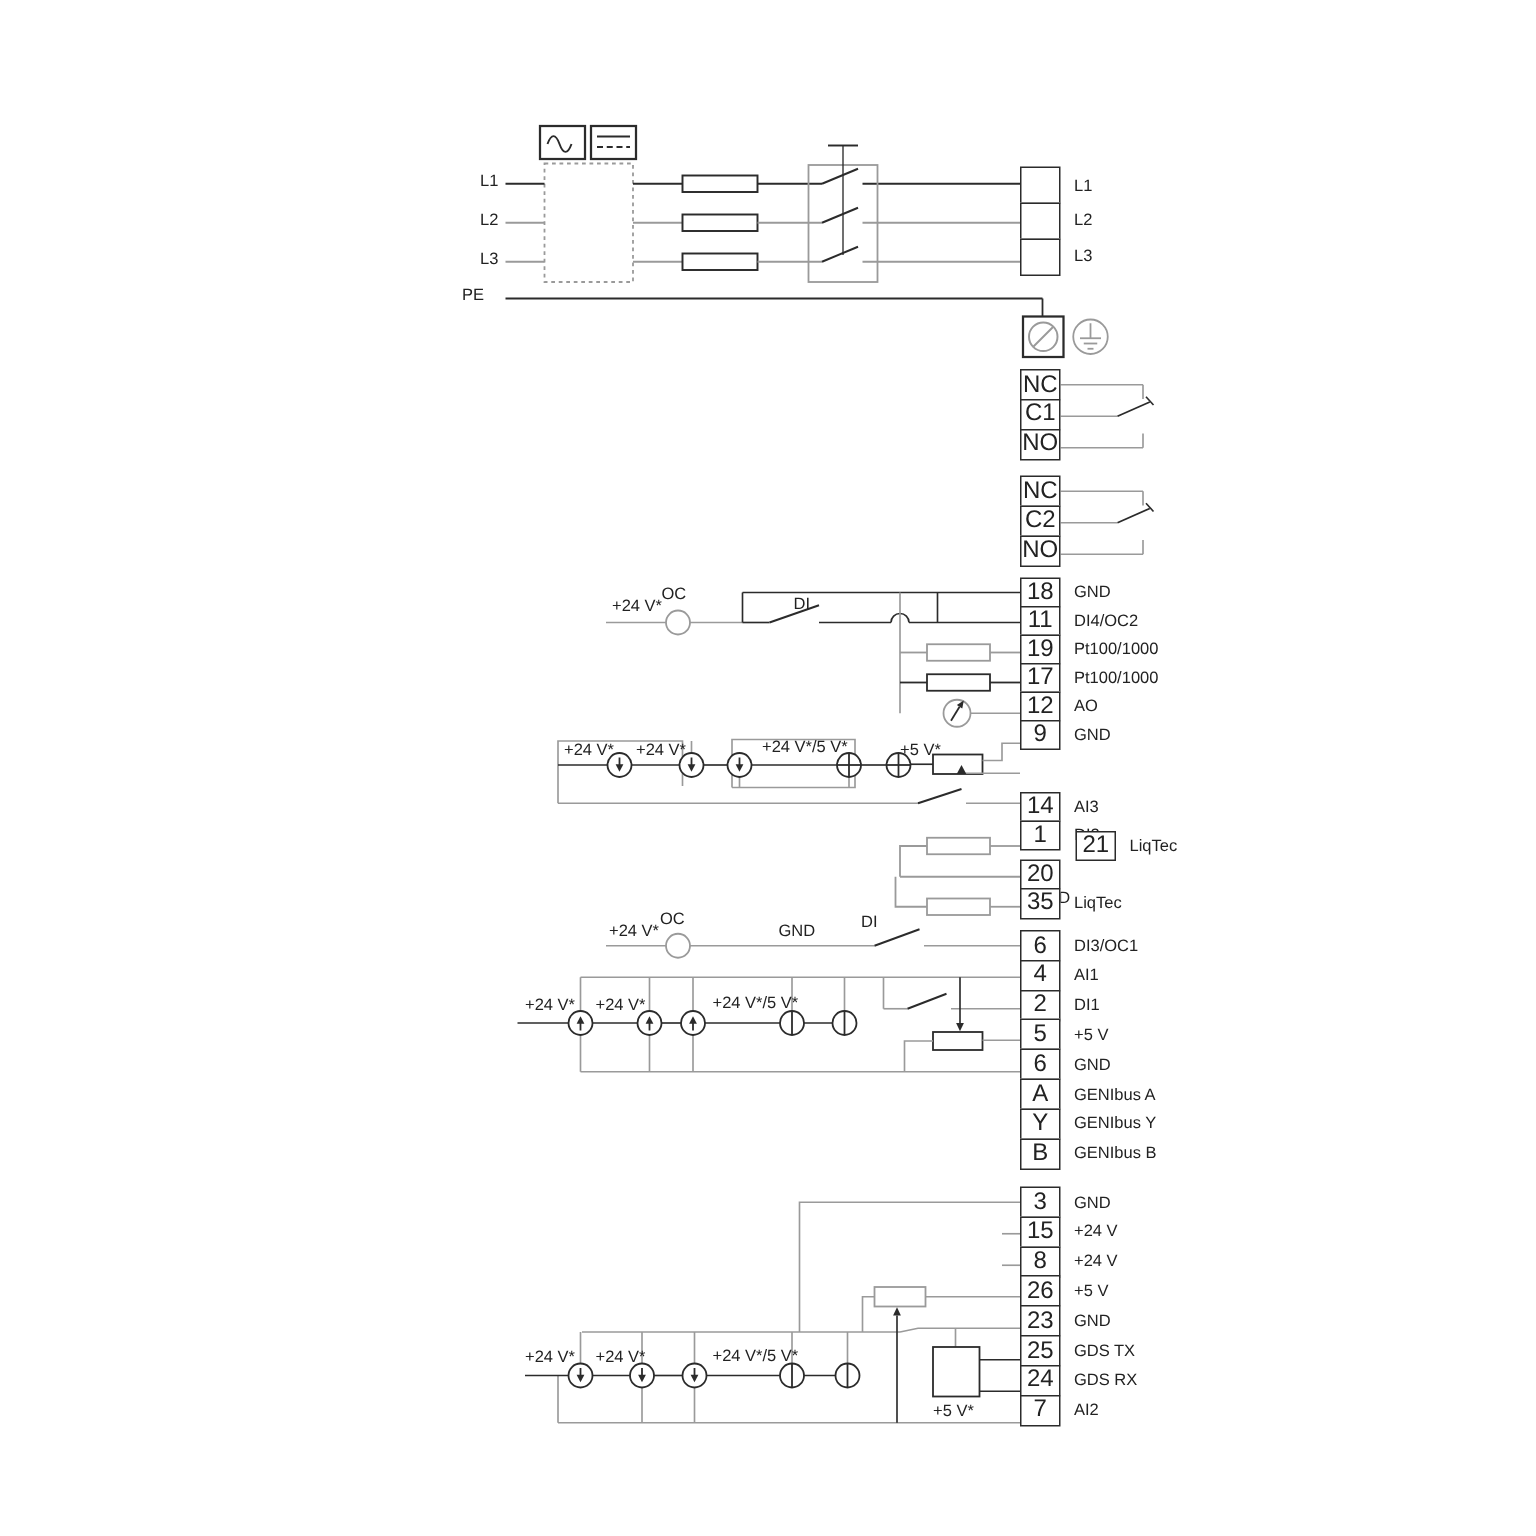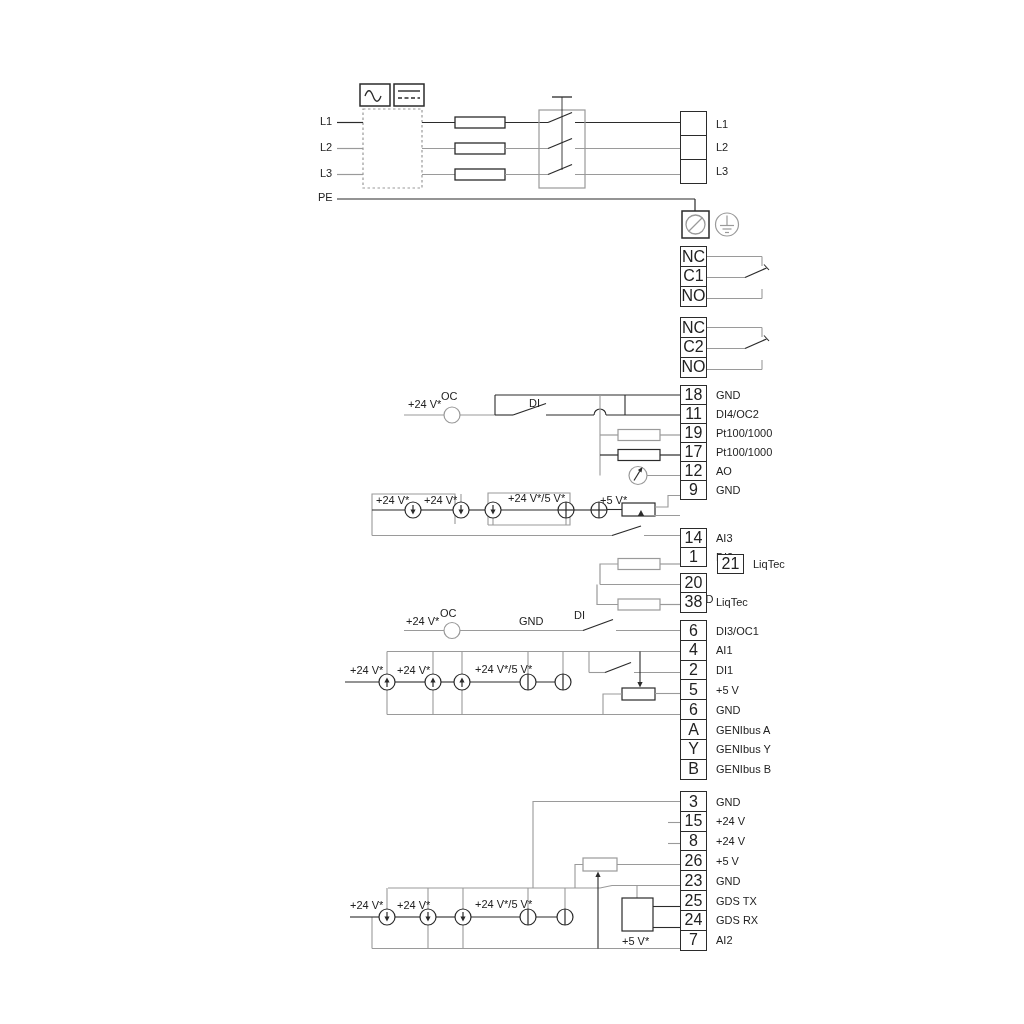--- a/index.html
+++ b/index.html
@@ -308,21 +308,21 @@
         <rect x="622" y="898" width="31" height="33" stroke="#2b2b2b" stroke-width="1.2" fill="#fff"></rect>
         <line x1="653" y1="906.5" x2="680" y2="906.5" stroke="#2b2b2b" stroke-width="1.1"></line>
         <line x1="653" y1="927.5" x2="680" y2="927.5" stroke="#2b2b2b" stroke-width="1.1"></line>
       </g>
     </g>
   </svg>
 
   <div class="ann" style="left:320px;top:116px;">L1</div>
   <div class="ann" style="left:320px;top:142px;">L2</div>
   <div class="ann" style="left:320px;top:168px;">L3</div>
-  <div class="ann" style="left:318px;top:192px;">PE</div>
+  <div class="ann" style="left:308px;top:192px;">PE</div>
 
   <div class="ann" style="left:408px;top:399px;">+24 V*</div>
   <div class="ann" style="left:441px;top:391px;">OC</div>
   <div class="ann" style="left:529px;top:398px;">DI</div>
 
   <div class="ann" style="left:376px;top:495px;">+24 V*</div>
   <div class="ann" style="left:424px;top:495px;">+24 V*</div>
   <div class="ann" style="left:508px;top:493px;">+24 V*/5 V*</div>
   <div class="ann" style="left:600px;top:495px;">+5 V*</div>
 
@@ -417,21 +417,21 @@
   <div class="strip" style="top:554px;">
     <div class="trow" style="height:20.3px;margin-left:37px;">
       <div class="tcell">21</div>
       <div class="tlabel">LiqTec</div>
     </div>
     <div class="trow" style="height:20.3px;flex-direction:column;">
       <div class="tcell">20</div>
       <div class="tlabel">GND</div>
     </div>
     <div class="trow" style="height:20.3px;">
-      <div class="tcell">38</div>
+      <div class="tcell">35</div>
       <div class="tlabel">LiqTec</div>
     </div>
   </div>
 
   <div class="strip" style="top:620px;">
     <div class="trow" style="height:21px;">
       <div class="tcell">6</div>
       <div class="tlabel">DI3/OC1</div>
     </div>
     <div class="trow" style="height:21px;">

